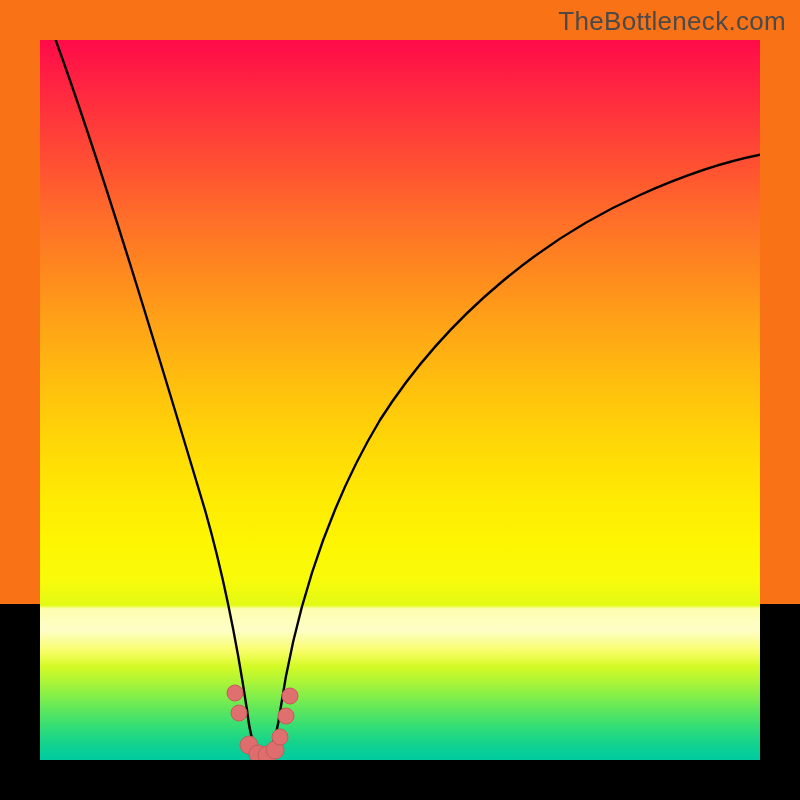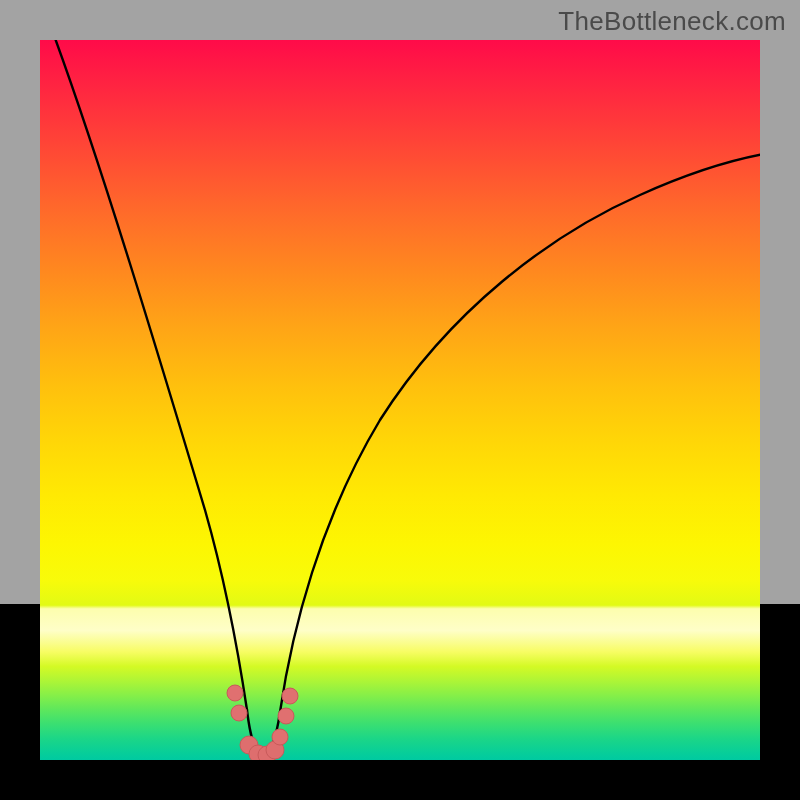--- a/index.html
+++ b/index.html
@@ -9,21 +9,21 @@
     height: 800px;
     background: #000;
     overflow: hidden;
   }
   .frame {
     position: absolute;
     top: 0;
     left: 0;
     width: 800px;
     height: 604px;
-    background: #a3a3a3;
+    background: #f97316;
   }
   .plot {
     position: absolute;
     top: 40px;
     left: 40px;
     width: 720px;
     height: 720px;
     background: linear-gradient(
       to bottom,
       #ff0b49 0%,

